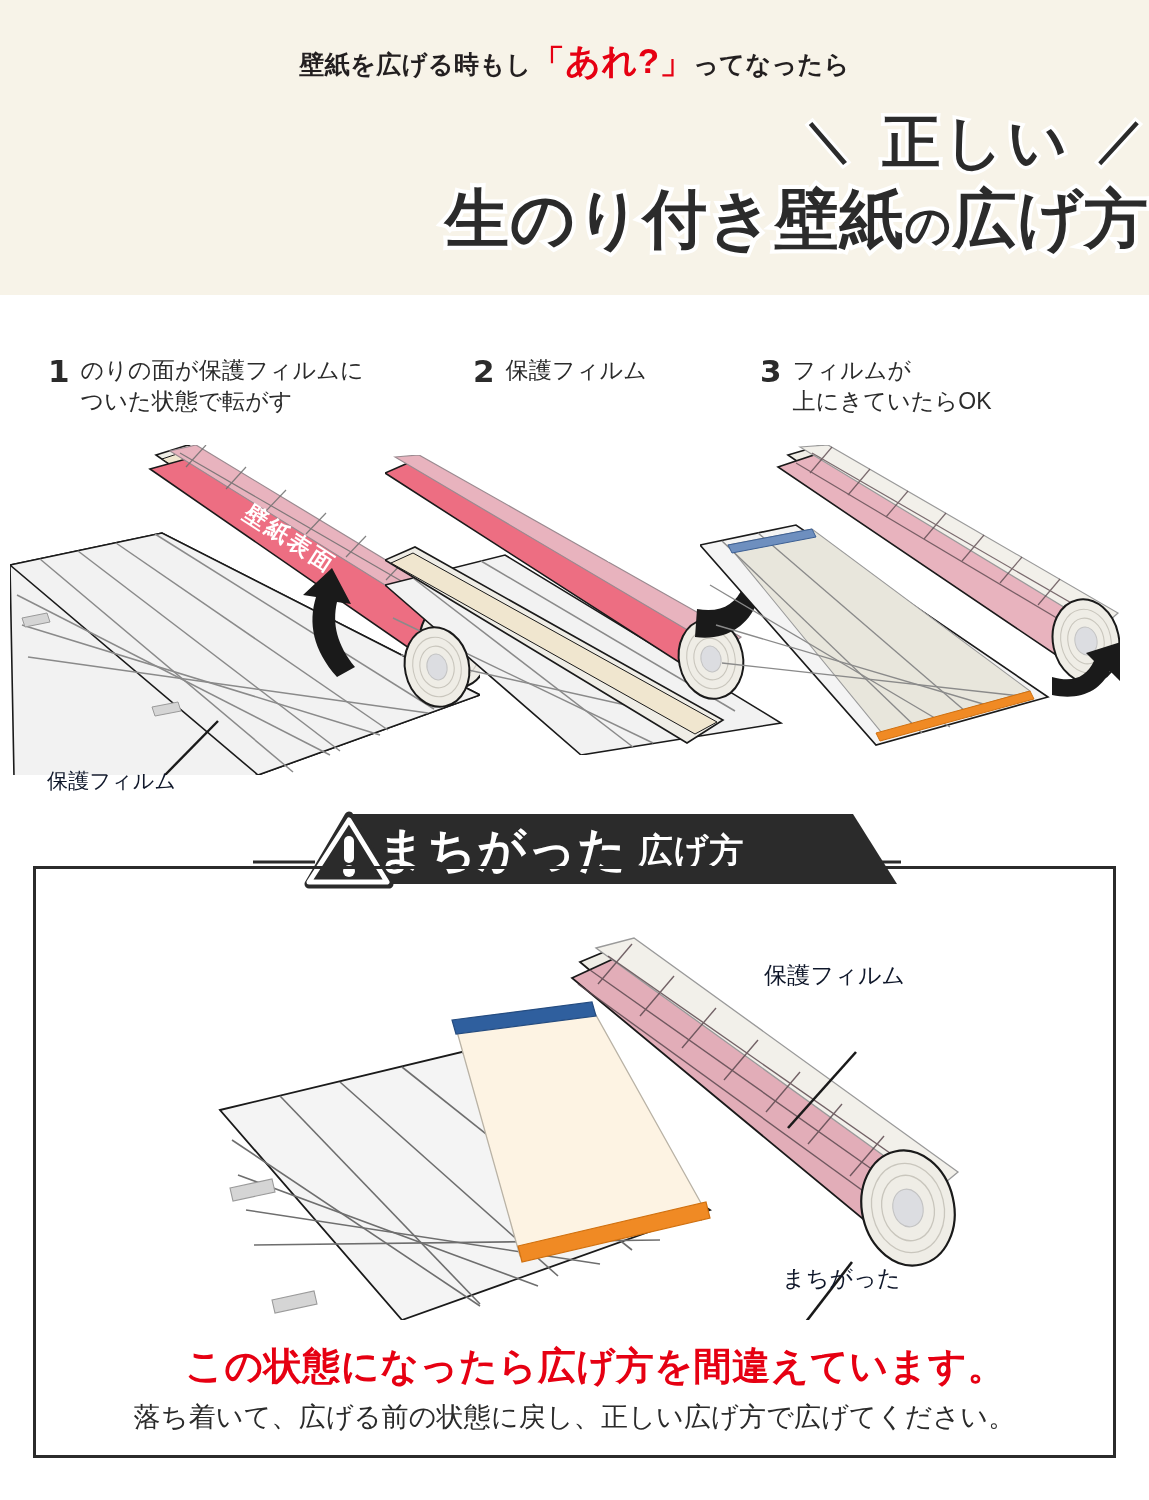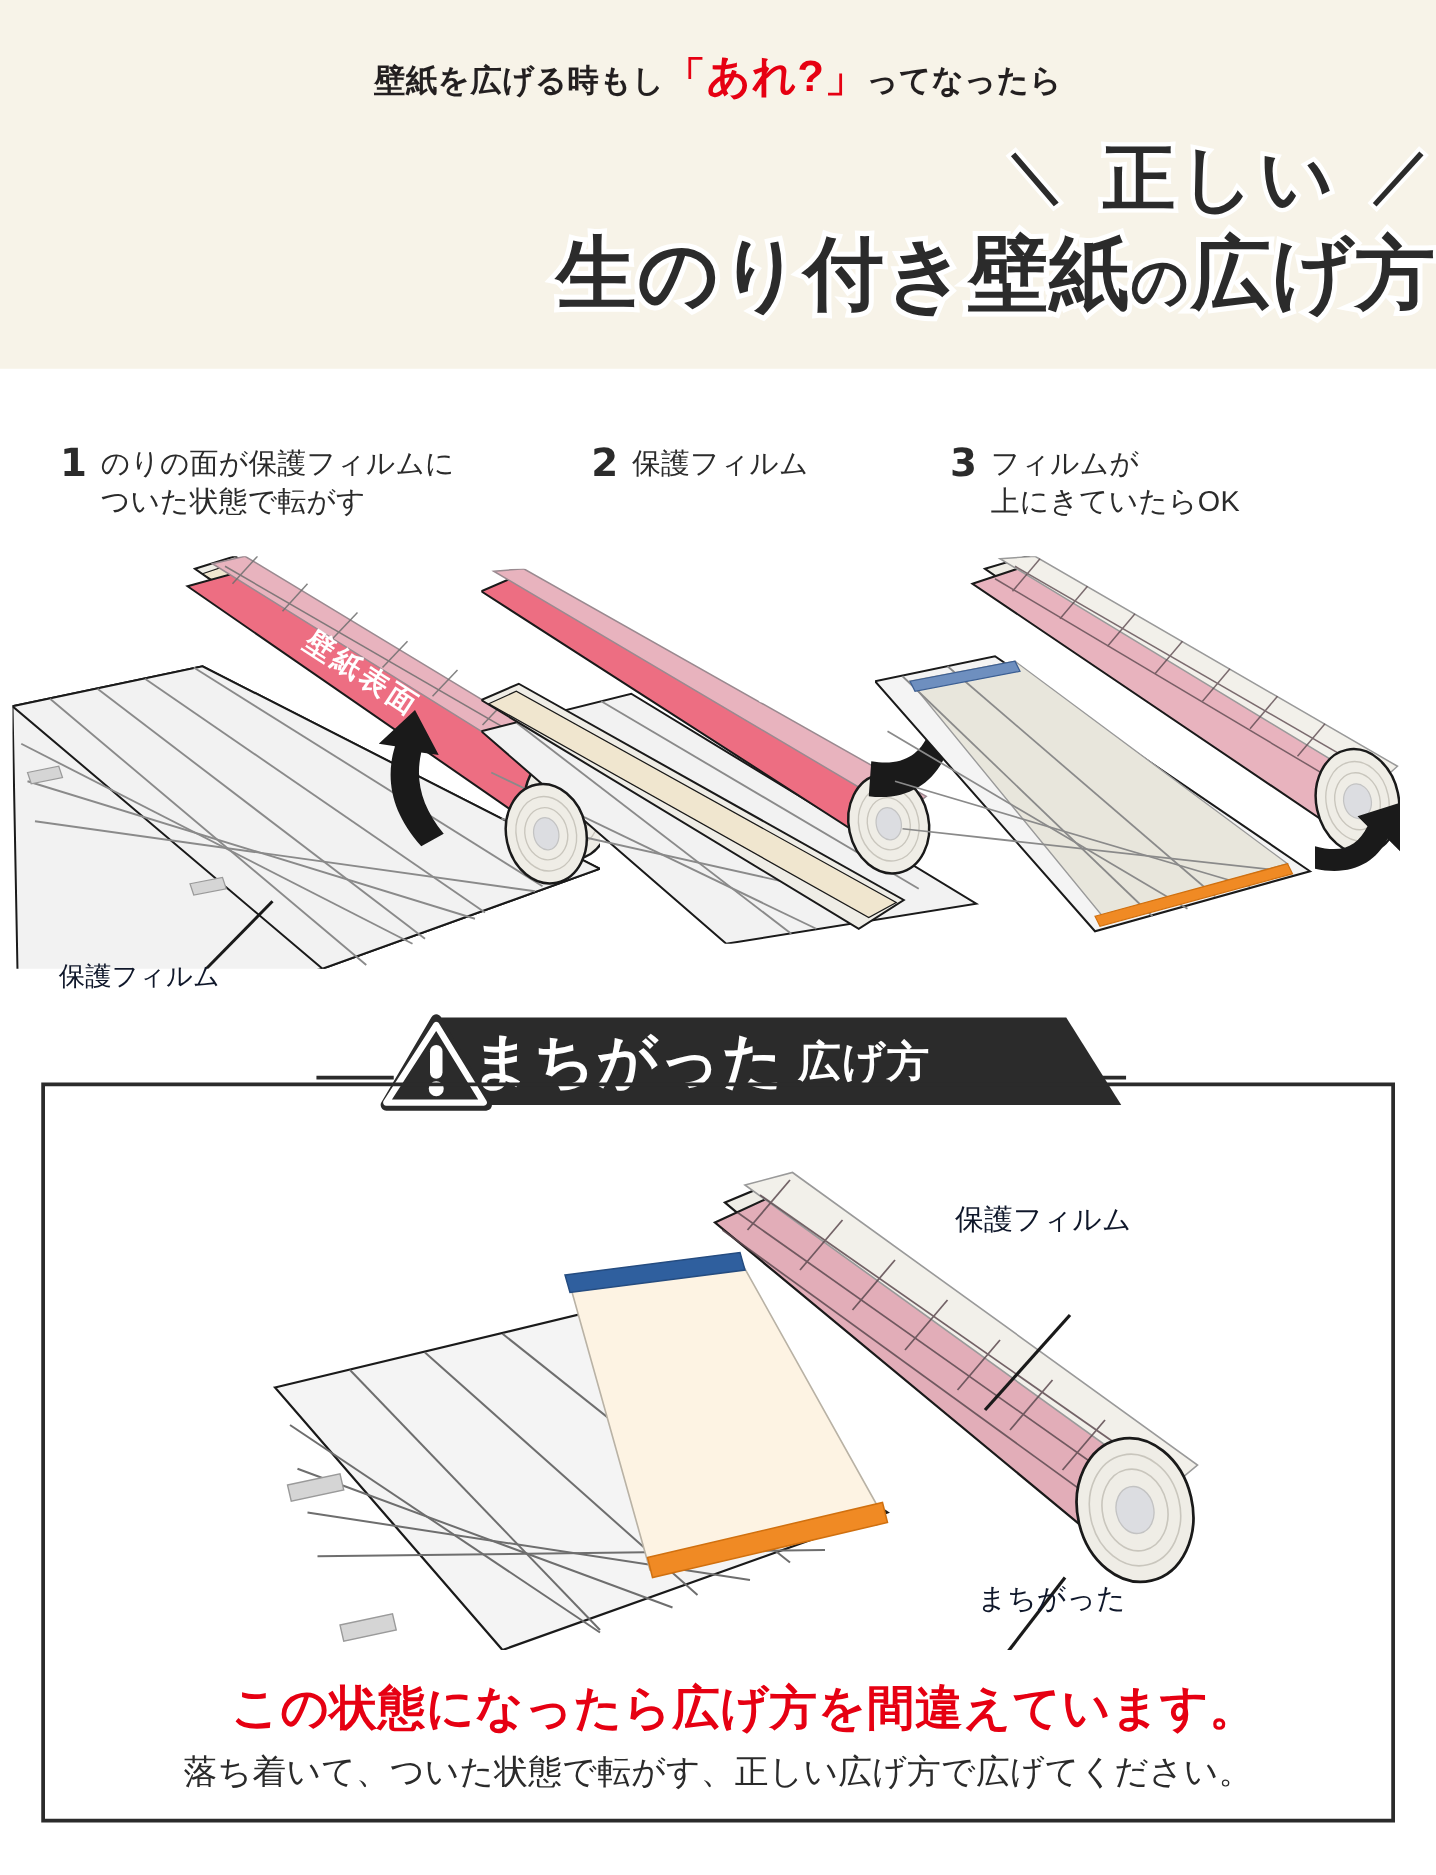--- a/index.html
+++ b/index.html
@@ -325,15 +325,15 @@
     </g>
 
     <line x1="608" y1="208" x2="676" y2="132" stroke="#1a1a1a" stroke-width="2.6"></line>
     <line x1="612" y1="420" x2="672" y2="342" stroke="#1a1a1a" stroke-width="2.6"></line>
   </svg>
 
   <div class="dlabel" id="lbl-film2">保護フィルム</div>
   <div class="dlabel" id="lbl-glue">まちがった</div>
 
   <div class="warn-red">この状態になったら広げ方を間違えています。</div>
-  <div class="warn-black">落ち着いて、ついた状態で転がす、正しい広げ方で広げてください。</div>
+  <div class="warn-black">落ち着いて、広げる前の状態に戻し、正しい広げ方で広げてください。</div>
 
 </div>
 
 </body></html>

